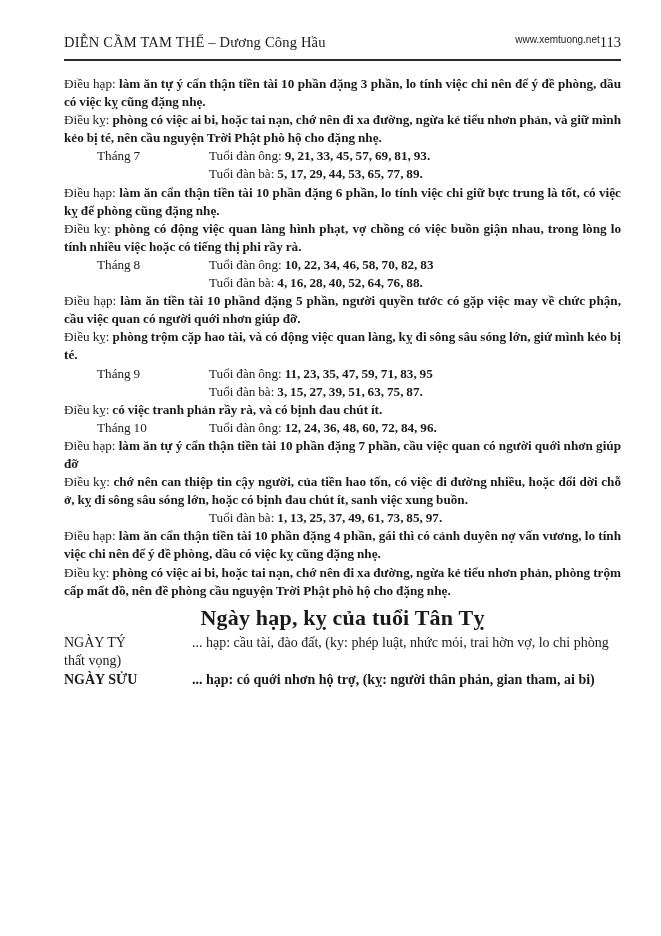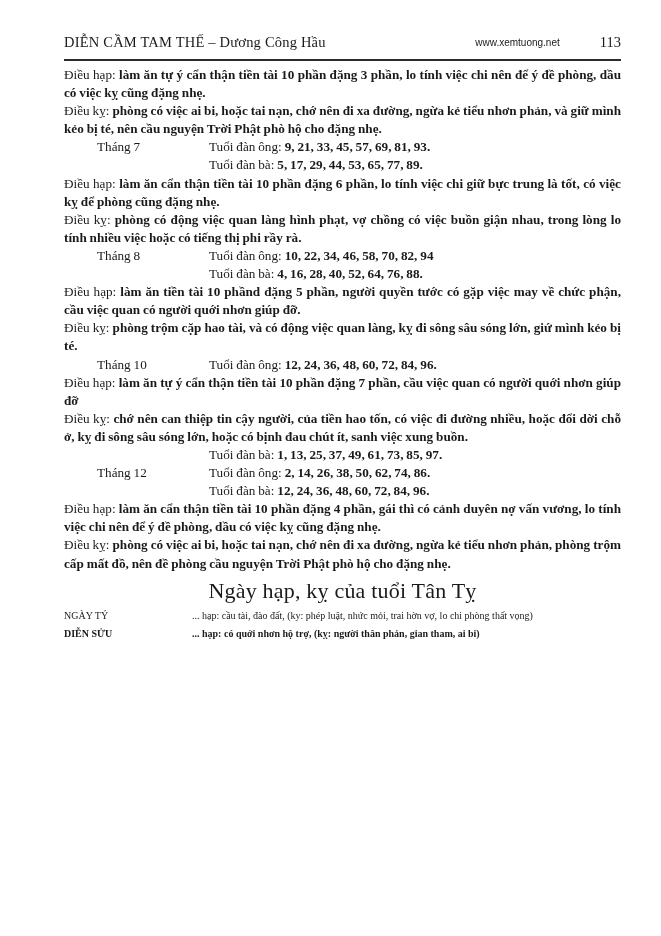--- a/index.html
+++ b/index.html
@@ -7,45 +7,45 @@
   body {
     width:661px; height:936px; overflow:hidden;
     font-family:"Liberation Serif", serif;
     color:#1a1a1a;
     position:relative;
   }
   .page { padding:34px 40px 0 64px; }
 
   
   .header {
-    display:flex; align-items:center;
+    display:flex; align-items:flex-start;
     border-bottom:2px solid #2b2b2b;
     padding-bottom:8px;
   }
   .header-title { font-size:14.5px; letter-spacing:.2px; white-space:nowrap; }
   .header-site  { margin-left:auto; font-family:"Liberation Sans", sans-serif; font-size:10px; }
-  .header-page  { margin-left:40px; font-size:14.5px; }
+  .header-page  { font-size:14.5px; }
 
   
-  .body-text { margin-top:5px; font-size:13.2px; line-height:18.1px; word-spacing:-0.4px; }
+  .body-text { margin-top:14px; font-size:13.2px; line-height:18.1px; word-spacing:-0.4px; }
   .para { text-align:justify; font-weight:bold; }
   .plabel { font-weight:normal; }
   .ptext { font-weight:bold; }
 
   .month-row { font-weight:normal; }
   .month-name { display:inline-block; width:145px; padding-left:33px; font-weight:normal; }
   .ages-label { font-weight:normal; }
   .ages { font-weight:bold;text-align:right; }
 
   
   .section-title {
-    text-align:center; font-size:22px; font-weight:normal;
+    text-align:center; font-size:22px; font-weight:bold;
     margin:5px 0 3px; letter-spacing:.2px;
   }
-  .day-row { font-size:10px; line-height:18.6px; }
+  .day-row { font-size:14px; line-height:18.6px; }
   .day-label { display:inline-block; width:128px; vertical-align:top; }
   .day-row.bold { font-weight:bold; }
 </style>
 </head>
 <body>
 
 <div class="page">
 
   <div class="header">
     <span class="header-title">DIỄN CẦM TAM THẾ – Dương Công Hầu</span>
@@ -61,54 +61,55 @@
   <div>
     <p class="month-row"><span class="month-name">Tháng 7</span><span class="ages-label">Tuổi đàn ông:</span> <b class="ages">9, 21, 33, 45, 57, 69, 81, 93.</b></p>
     <p class="month-row"><span class="month-name"></span><span class="ages-label">Tuổi đàn bà:</span> <b class="ages">5, 17, 29, 44, 53, 65, 77, 89.</b></p>
   </div>
 
   <p class="para"><span class="plabel">Điều hạp:</span> <b class="ptext">làm ăn cẩn thận tiền tài 10 phần đặng 6 phần, lo tính việc chi giữ bực trung là tốt, có việc kỵ để phòng cũng đặng nhẹ.</b></p>
 
   <p class="para"><span class="plabel">Điều kỵ:</span> <b class="ptext">phòng có động việc quan làng hình phạt, vợ chồng có việc buồn giận nhau, trong lòng lo tính nhiều việc hoặc có tiếng thị phi rầy rà.</b></p>
 
   <div>
-    <p class="month-row"><span class="month-name">Tháng 8</span><span class="ages-label">Tuổi đàn ông:</span> <b class="ages">10, 22, 34, 46, 58, 70, 82, 94</b></p>
+    <p class="month-row"><span class="month-name">Tháng 8</span><span class="ages-label">Tuổi đàn ông:</span> <b class="ages">10, 22, 34, 46, 58, 70, 82, 83</b></p>
     <p class="month-row"><span class="month-name"></span><span class="ages-label">Tuổi đàn bà:</span> <b class="ages">4, 16, 28, 40, 52, 64, 76, 88.</b></p>
   </div>
 
   <p class="para"><span class="plabel">Điều hạp:</span> <b class="ptext">làm ăn tiền tài 10 phầnd đặng 5 phần,  người quyền tước có gặp việc may về chức phận,  cầu việc quan có người quới nhơn giúp đỡ.</b></p>
 
   <p class="para"><span class="plabel">Điều kỵ:</span> <b class="ptext">phòng trộm cặp hao tài, và có động việc quan làng, kỵ đi sông sâu sóng lớn, giứ mình kẻo bị té.</b></p>
 
+  <div>
+    <p class="month-row"><span class="month-name">Tháng 9</span><span class="ages-label">Tuổi đàn ông:</span> <b class="ages">11, 23, 35, 47, 59, 71, 83, 95</b></p>
+    <p class="month-row"><span class="month-name"></span><span class="ages-label">Tuổi đàn bà:</span> <b class="ages">3, 15, 27, 39, 51, 63, 75, 87.</b></p>
+  </div>
 
 
+  <p class="para"><span class="plabel">Điều kỵ:</span> <b class="ptext">có việc tranh phản rầy rà, và có bịnh đau chút ít.</b></p>
 
   <div>
     <p class="month-row"><span class="month-name">Tháng 10</span><span class="ages-label">Tuổi đàn ông:</span> <b class="ages">12, 24, 36, 48, 60, 72, 84, 96.</b></p>
   </div>
 
   <p class="para"><span class="plabel">Điều hạp:</span> <b class="ptext">làm ăn tự ý cẩn thận tiền tài 10 phần đặng 7 phần,  cầu việc quan có người quới nhơn giúp đỡ</b></p>
 
   <p class="para"><span class="plabel">Điều kỵ:</span> <b class="ptext">chớ nên can thiệp tin cậy người, của tiền hao tốn, có việc đi đường nhiều, hoặc đổi dời chỗ ở, kỵ đi sông sâu sóng lớn, hoặc có bịnh đau chút ít, sanh việc xung buồn.</b></p>
 
   <div>
     <p class="month-row"><span class="month-name"></span><span class="ages-label">Tuổi đàn bà:</span> <b class="ages">1, 13, 25, 37, 49, 61, 73, 85, 97.</b></p>
   </div>
 
 
 
-  <div>
-    <p class="month-row"><span class="month-name">Tháng 12</span><span class="ages-label">Tuổi đàn ông:</span> <b class="ages">2, 14, 26, 38, 50, 62, 74, 86.</b></p>
-    <p class="month-row"><span class="month-name"></span><span class="ages-label">Tuổi đàn bà:</span> <b class="ages">12, 24, 36, 48, 60, 72, 84, 96.</b></p>
-  </div>
 
   <p class="para"><span class="plabel">Điều hạp:</span> <b class="ptext">làm ăn cẩn thận tiền tài 10 phần đặng 4 phần,  gái thì có cảnh duyên nợ vấn vương, lo tính việc chi nên để ý đề phòng, dầu có việc kỵ cũng đặng nhẹ.</b></p>
 
   <p class="para"><span class="plabel">Điều kỵ:</span> <b class="ptext">phòng có việc ai bi, hoặc tai nạn, chớ nên đi xa đường, ngừa kẻ tiểu nhơn phản, phòng trộm cấp mất đồ, nên đề phòng cầu nguyện Trời Phật phò hộ cho đặng nhẹ.</b></p>
 </div>
 
   <h1 class="section-title">Ngày hạp, kỵ của tuổi Tân Tỵ</h1>
 
   <p class="day-row"><span class="day-label">NGÀY TÝ</span><span class="day-text">...  hạp: cầu tài, đào đất, (ky: phép luật, nhức mỏi, trai hờn vợ, lo chi phòng thất vọng)</span></p>
 
-  <p class="day-row bold"><span class="day-label">DIỄN SỬU</span><span class="day-text">...  hạp: có quới nhơn hộ trợ, (kỵ: người thân phản, gian tham, ai bi)</span></p>
+  <p class="day-row bold"><span class="day-label">NGÀY SỬU</span><span class="day-text">...  hạp: có quới nhơn hộ trợ, (kỵ: người thân phản, gian tham, ai bi)</span></p>
 
 </div>
 
 </body></html>

